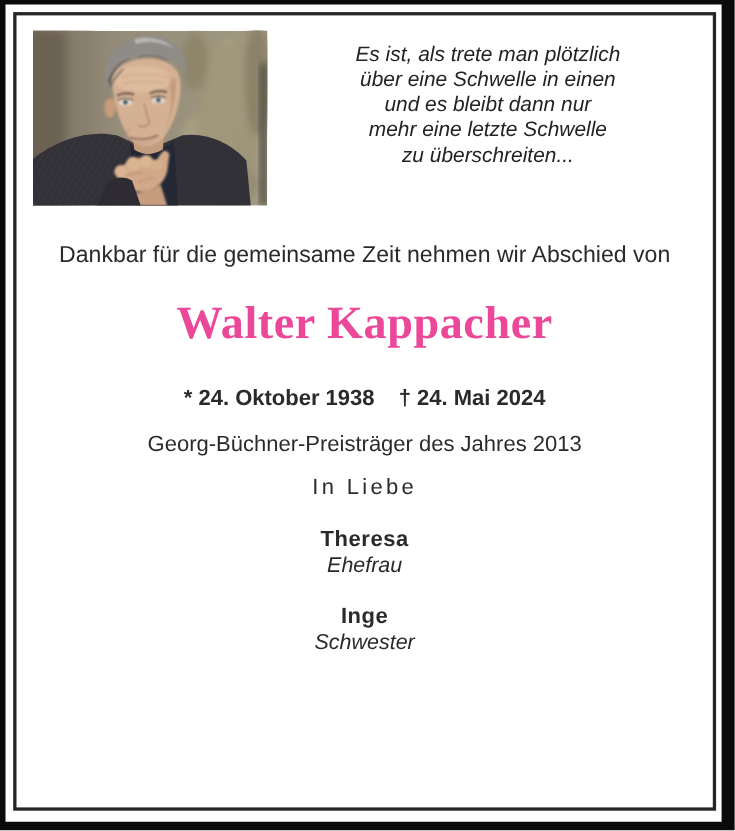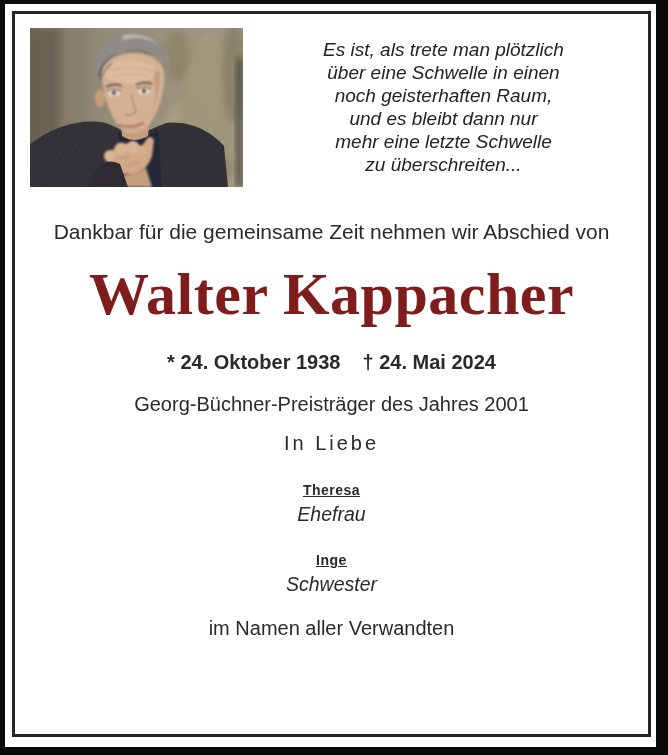--- a/index.html
+++ b/index.html
@@ -51,23 +51,23 @@
   }
   .intro {
     margin-top: 32px;
     font-size: 21px;
     line-height: 25px;
   }
   .name {
     margin: 20px 0 0 0;
     font-family: "Liberation Serif", serif;
     font-weight: bold;
-    font-size: 60px;
+    font-size: 42px;
     line-height: 60px;
-    color: #7f1d1d;
+    color: #ec4899;
     letter-spacing: 0.5px;
   }
   .dates {
     margin-top: 26px;
     font-size: 20px;
     line-height: 24px;
     font-weight: bold;
     display: flex;
     justify-content: center;
     gap: 22px;
@@ -78,25 +78,24 @@
     line-height: 25px;
   }
   .closing {
     margin-top: 14px;
     font-size: 20px;
     line-height: 24px;
     letter-spacing: 3px;
   }
   .mourner-name {
     margin-top: 23px;
-    font-size: 14px;
+    font-size: 20px;
     line-height: 24px;
     font-weight: bold;
     letter-spacing: 0.5px;
-    text-decoration: underline;
   }
   .mourner-name.second { margin-top: 22px; }
   .mourner-relation {
     font-size: 19.5px;
     line-height: 24px;
     font-style: italic;
   }
   .on-behalf {
     margin-top: 20px;
     font-size: 20px;
@@ -202,49 +201,47 @@
 
           <path d="M58,159 L68,138 Q80,130 90,136 L98,159 Z" fill="#2e2c32"></path>
 
           <rect x="206" y="30" width="7" height="129" fill="#4a463e" opacity="0.8" filter="url(#blur3)"></rect>
         </svg>
       </div>
 
       <div class="quote">
         <div>Es ist, als trete man plötzlich</div>
         <div>über eine Schwelle in einen</div>
-        <div>noch geisterhaften Raum,</div>
         <div>und es bleibt dann nur</div>
         <div>mehr eine letzte Schwelle</div>
         <div>zu überschreiten...</div>
       </div>
     </div>
 
     <div class="intro">Dankbar für die gemeinsame Zeit nehmen wir Abschied von</div>
 
     <h1 class="name">Walter Kappacher</h1>
 
     <div class="dates">
       <span>* 24. Oktober 1938</span>
       <span>† 24. Mai 2024</span>
     </div>
 
     <div class="honors">
-      <div>Georg-Büchner-Preisträger des Jahres 2001</div>
+      <div>Georg-Büchner-Preisträger des Jahres 2013</div>
     </div>
 
     <div class="closing">In Liebe</div>
 
     <div>
       <div class="mourner-name">Theresa</div>
       <div class="mourner-relation">Ehefrau</div>
     </div>
 
     <div>
       <div class="mourner-name second">Inge</div>
       <div class="mourner-relation">Schwester</div>
     </div>
 
-    <div class="on-behalf">im Namen aller Verwandten</div>
 
 
   </div>
 </div>
 
 </body></html>

